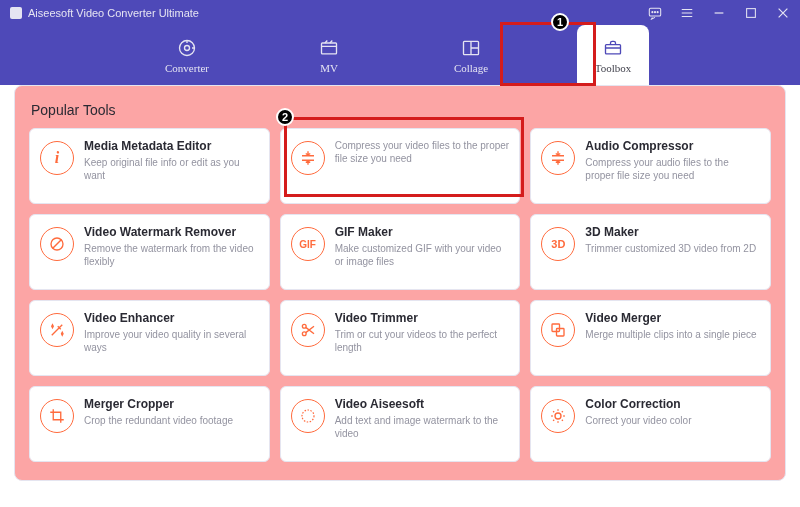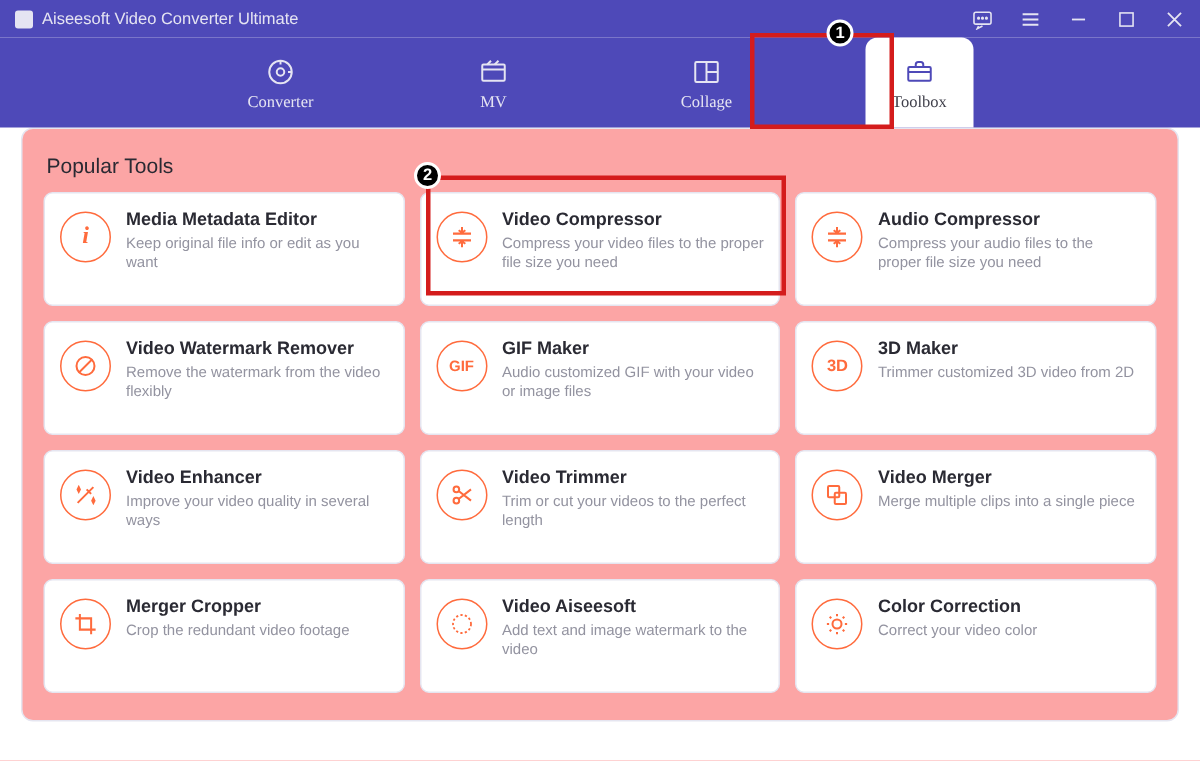--- a/index.html
+++ b/index.html
@@ -117,21 +117,20 @@
           <div class="dd">Keep original file info or edit as you want</div>
         </div>
       </div>
     <div class="card">
         <div class="cicon">
           <svg width="18" height="18" viewBox="0 0 24 24" stroke="#ff6b3d" fill="none" stroke-width="1.8">
             <path d="M4 9h16M12 3v5m-3-2l3 2 3-2M4 15h16M12 21v-5m-3 2l3-2 3 2"></path>
           </svg>
         </div>
         <div class="ct">
-          <div class="tt">Video Compressor</div>
           <div class="dd">Compress your video files to the proper file size you need</div>
         </div>
       </div>
     <div class="card">
         <div class="cicon">
           <svg width="18" height="18" viewBox="0 0 24 24" stroke="#ff6b3d" fill="none" stroke-width="1.8">
             <path d="M4 9h16M12 3v5m-3-2l3 2 3-2M4 15h16M12 21v-5m-3 2l3-2 3 2"></path>
           </svg>
         </div>
         <div class="ct">
@@ -148,21 +147,21 @@
         </div>
         <div class="ct">
           <div class="tt">Video Watermark Remover</div>
           <div class="dd">Remove the watermark from the video flexibly</div>
         </div>
       </div>
     <div class="card">
         <div class="cicon" style="font-size:10px;">GIF</div>
         <div class="ct">
           <div class="tt">GIF Maker</div>
-          <div class="dd">Audio customized GIF with your video or image files</div>
+          <div class="dd">Make customized GIF with your video or image files</div>
         </div>
       </div>
     <div class="card">
         <div class="cicon" style="font-size:11px;">3D</div>
         <div class="ct">
           <div class="tt">3D Maker</div>
           <div class="dd">Trimmer customized 3D video from 2D</div>
         </div>
       </div>
     <div class="card">

